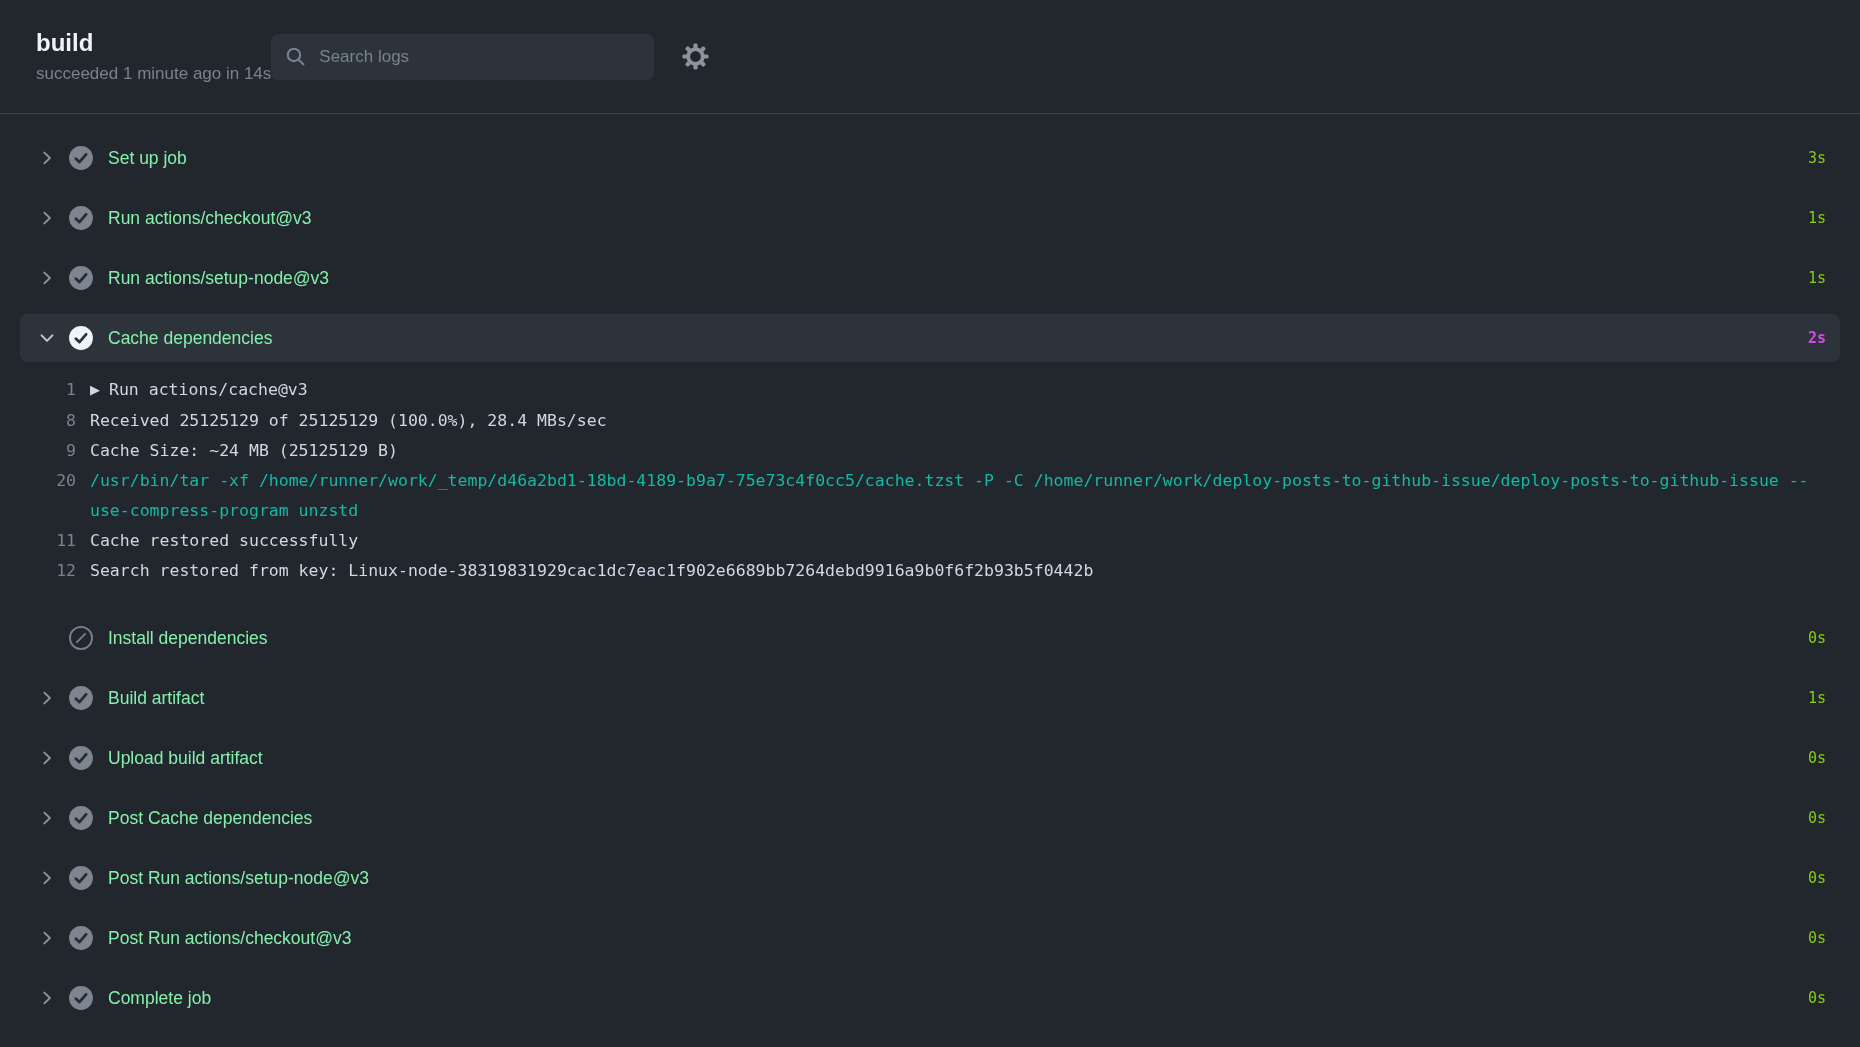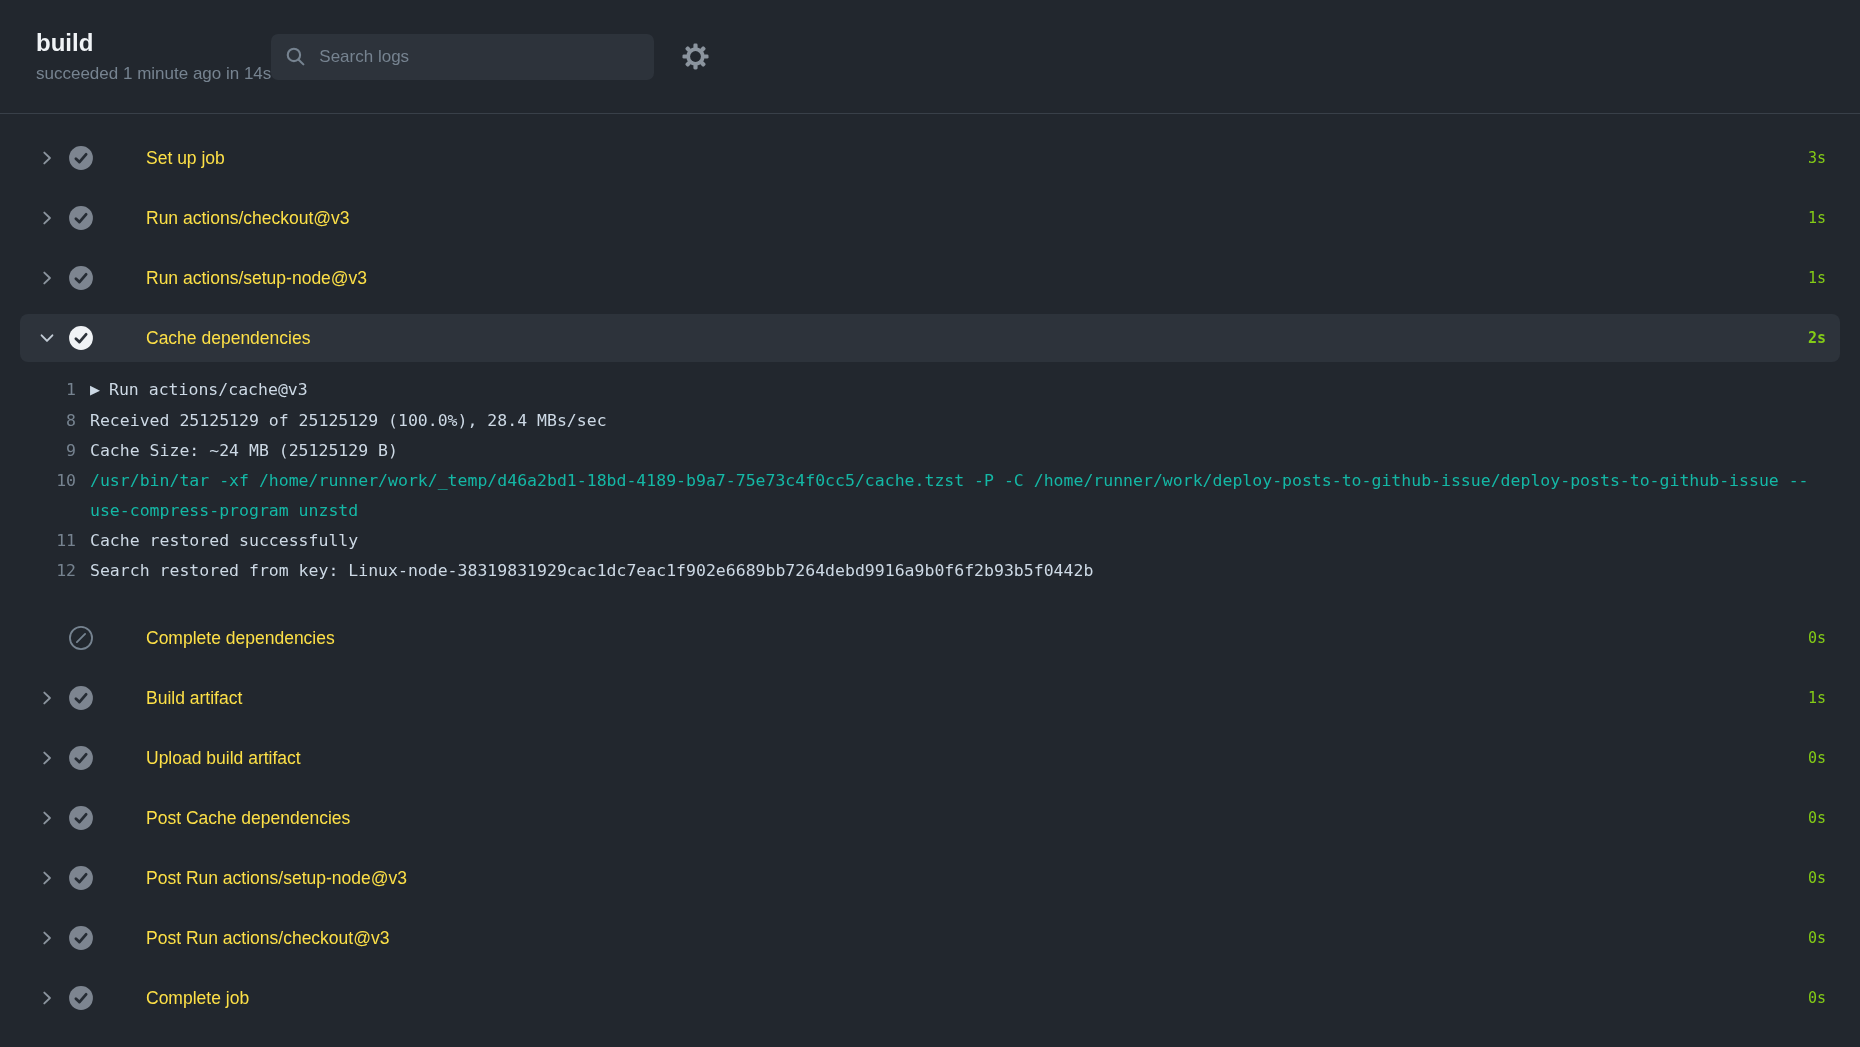--- a/index.html
+++ b/index.html
@@ -32,26 +32,26 @@
   .steps { padding:20px 20px 0 20px; }
   .step { margin-bottom:12px; }
   .step-row {
     display:flex; align-items:center; height:48px;
     padding:0 14px 0 18px; border-radius:8px;
   }
   .step-row.expanded { background:#2d333b;text-align:center; }
   .chev  { width:18px; height:18px; margin-right:12px; flex:none;
            display:flex; align-items:center; justify-content:center; }
   .status-icon { width:26px; height:26px; margin-right:14px; flex:none; display:flex; }
-  .step-label { font-size:17.5px; color:#fde047;margin-left:38px; }
+  .step-label { font-size:17.5px; color:#86efac; }
   .step-duration {
     margin-left:auto; font-family:"DejaVu Sans Mono","Liberation Mono",monospace;
     font-size:15px; color:#84cc16;
   }
-  .expanded .step-duration { color:#84cc16; font-weight:700; }
+  .expanded .step-duration { color:#d946ef; font-weight:700; }
 
   
   .log-block { padding:13px 0 16px 0; }
   .log-line {
     display:flex; line-height:30px;
     font-family:"DejaVu Sans Mono","Liberation Mono",monospace; font-size:16.5px;
   }
   .lnum { width:56px; flex:none; text-align:right; color:#768390; }
   .ltext {
     margin-left:14px; color:#cdd9e5;
@@ -178,21 +178,21 @@
   </div>
           <div class="log-line">
     <span class="lnum">8</span>
     <span class="ltext"><span class="ltext-content">Received 25125129 of 25125129 (100.0%), 28.4 MBs/sec</span></span>
   </div>
           <div class="log-line">
     <span class="lnum">9</span>
     <span class="ltext"><span class="ltext-content">Cache Size: ~24 MB (25125129 B)</span></span>
   </div>
           <div class="log-line">
-    <span class="lnum">10</span>
+    <span class="lnum">20</span>
     <span class="ltext cmd"><span class="ltext-content">/usr/bin/tar -xf /home/runner/work/_temp/d46a2bd1-18bd-4189-b9a7-75e73c4f0cc5/cache.tzst -P -C /home/runner/work/deploy-posts-to-github-issue/deploy-posts-to-github-issue --use-compress-program unzstd</span></span>
   </div>
           <div class="log-line">
     <span class="lnum">11</span>
     <span class="ltext"><span class="ltext-content">Cache restored successfully</span></span>
   </div>
           <div class="log-line">
     <span class="lnum">12</span>
     <span class="ltext"><span class="ltext-content">Search restored from key: Linux-node-38319831929cac1dc7eac1f902e6689bb7264debd9916a9b0f6f2b93b5f0442b</span></span>
   </div>
@@ -200,21 +200,21 @@
   </section>
       <section class="step">
     <div class="step-row">
       <span class="chev"></span>
       <span class="status-icon">
             <svg width="26" height="26" viewBox="0 0 24 24" fill="none" aria-hidden="true">
       <circle cx="12" cy="12" r="10.2" stroke="#768390" stroke-width="1.7"></circle>
       <path d="M8.2 15.8L15.8 8.2" stroke="#768390" stroke-width="1.7" stroke-linecap="round"></path>
             </svg>
           </span>
-      <span class="step-label">Complete dependencies</span>
+      <span class="step-label">Install dependencies</span>
       <span class="step-duration">0s</span>
     </div>
 
   </section>
       <section class="step">
     <div class="step-row">
       <span class="chev">
             <svg width="18" height="18" viewBox="0 0 16 16" fill="none" aria-hidden="true">
       <path d="M5.6 3.2L10.6 8l-5 4.8" stroke="#8b949e" stroke-width="1.7" stroke-linecap="round" stroke-linejoin="round"></path>
             </svg>

